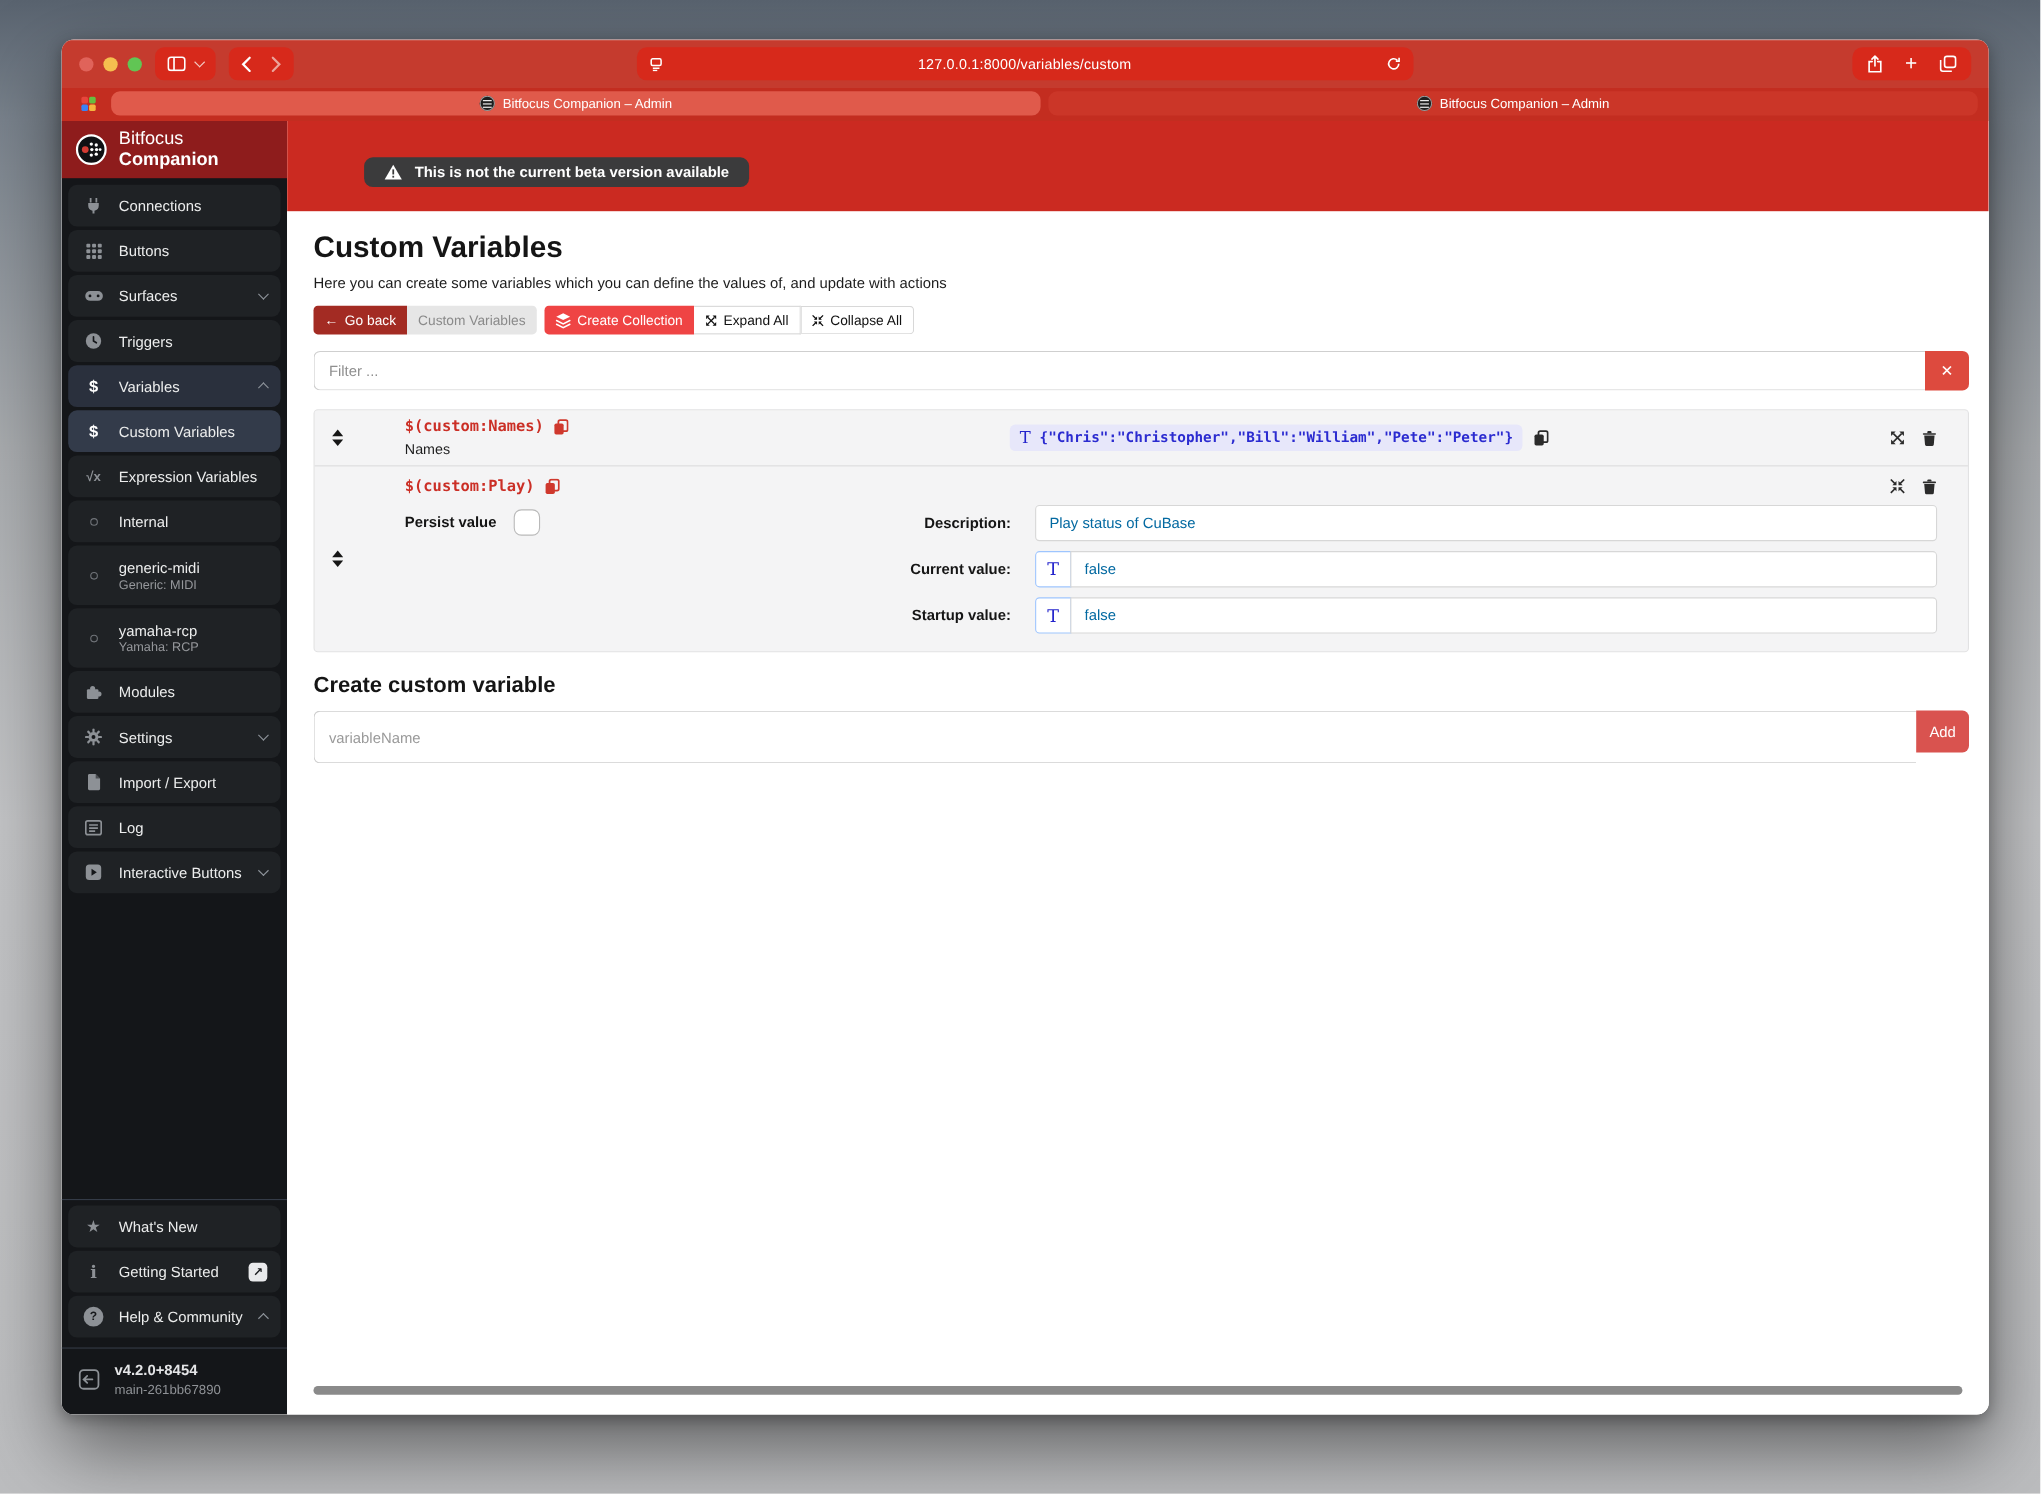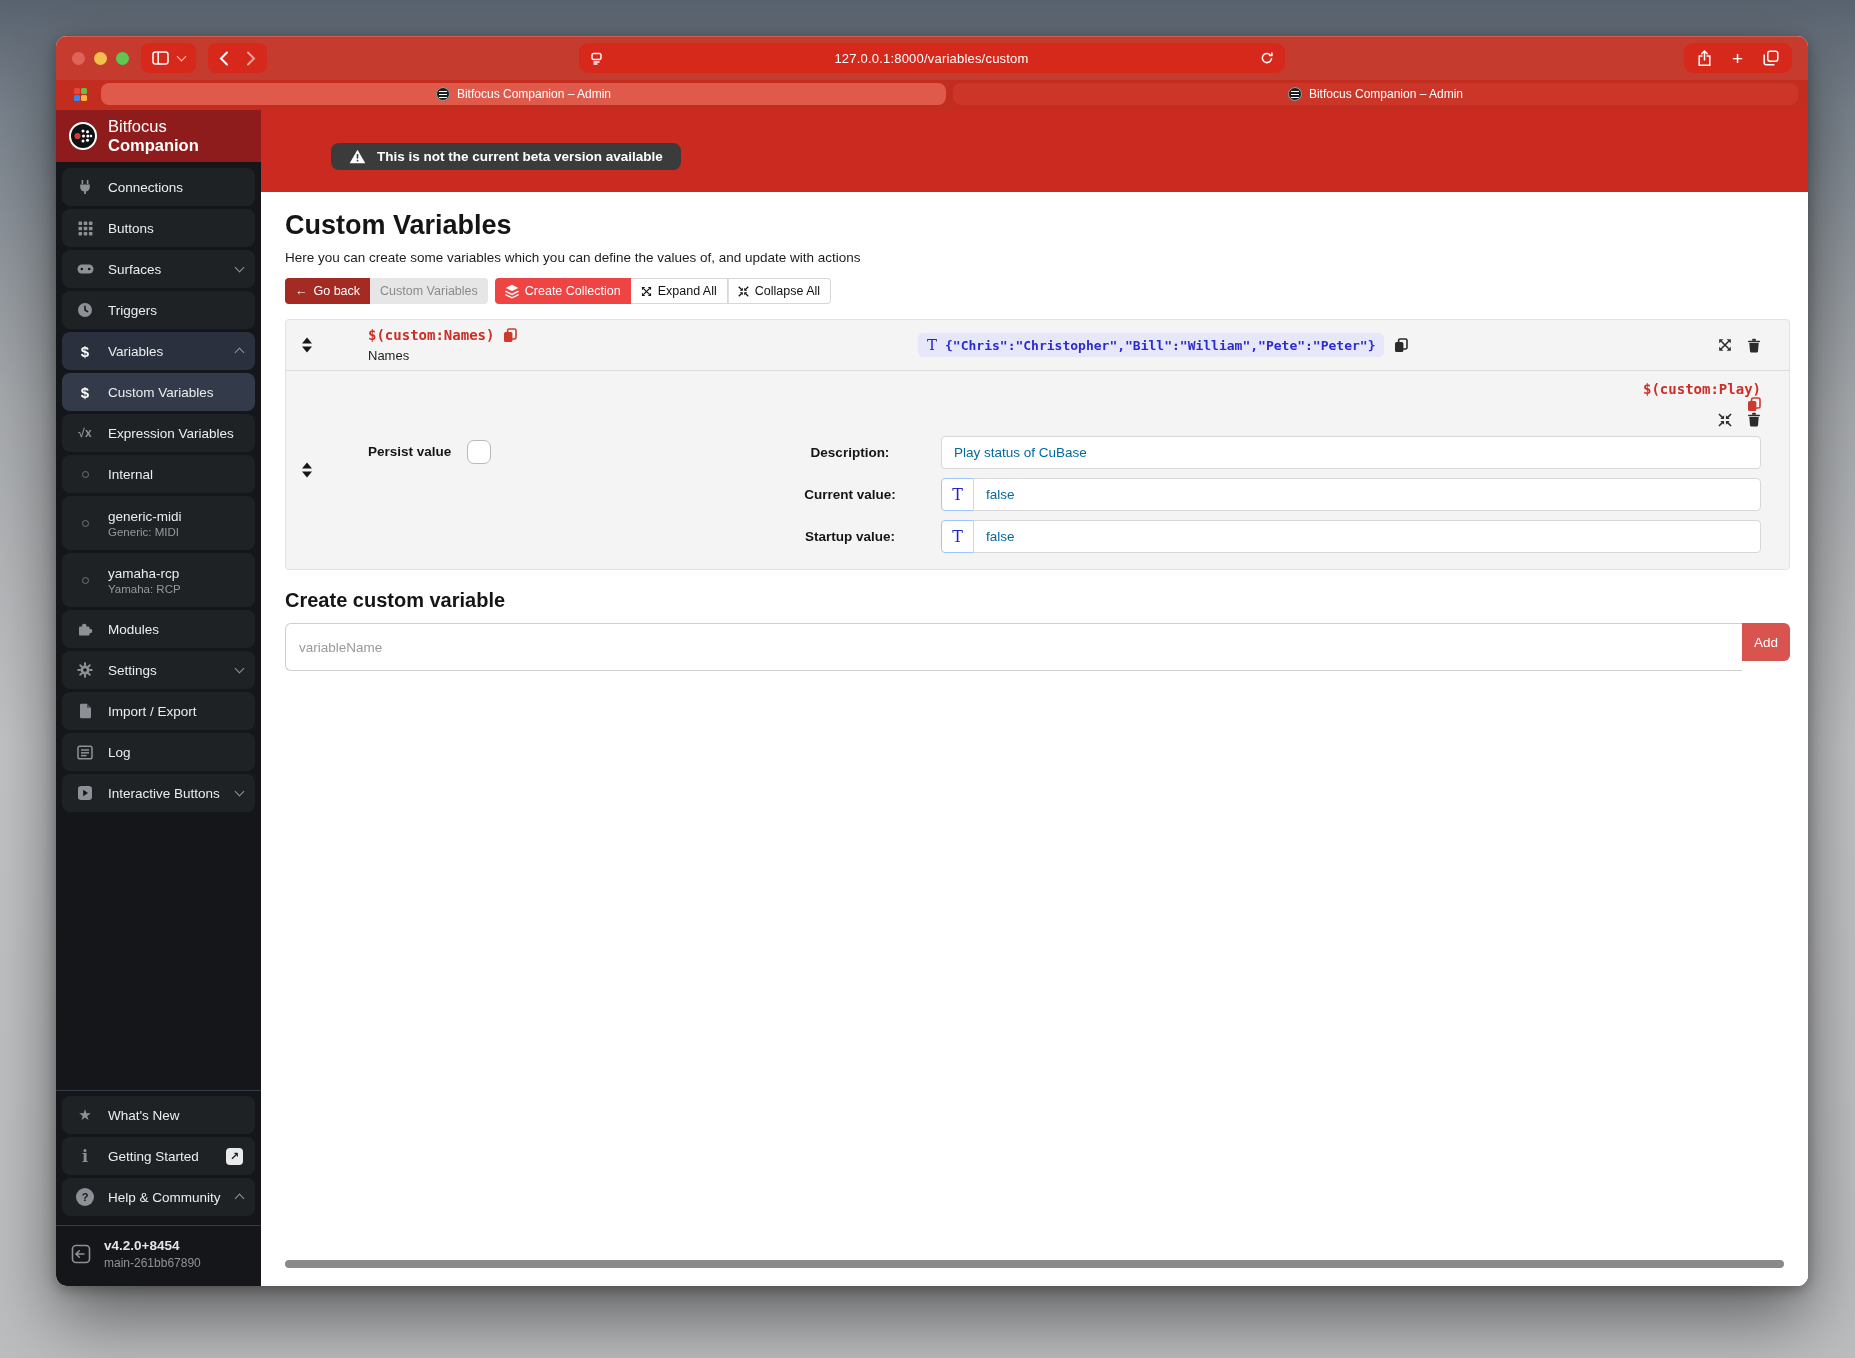--- a/index.html
+++ b/index.html
@@ -117,30 +117,30 @@
   .nameline { display:flex; align-items:center; gap:9px; }
   .vdesc { font-size:13px; color:#1e1e1e; margin-top:5px; }
   .vinfo { flex:0 0 550px; }
   .vvalue { display:flex; align-items:center; gap:10px; }
   .vpill { display:inline-flex; align-items:center; gap:8px; background:#e7e7fa; border-radius:5px;
     padding:3px 9px; }
   .tglyph { font-family:"DejaVu Serif",serif; color:#2424cc; font-size:15px; }
   .vjson { color:#2b2bd0; font-weight:700; font-size:13px; }
   .ricons { margin-left:auto; display:flex; align-items:center; gap:15px; }
   .vrow2 { padding:10px 28px 16px 82px; }
-  .r2top { display:flex; align-items:flex-end;flex-direction:column; }
+  .r2top { display:flex; align-items:center; }
   .r2body { display:flex; margin-top:9px; }
   .r2left { flex:1; padding-top:4px; display:flex; align-items:flex-start; gap:16px; }
   .plabel { font-size:13.5px; font-weight:700; color:#151515; padding-top:4px; }
   .checkbox { width:24px; height:24px; background:#fff; border:1px solid #b9b9b9; border-radius:7px;
     cursor:pointer; }
   .r2fields { width:980px; }
   .frow { display:flex; align-items:center; margin-bottom:9px; }
   .frow:last-child { margin-bottom:0; }
-  .flabel { width:138px; text-align:center; margin-right:22px; font-size:13.5px; font-weight:700; color:#151515; }
+  .flabel { width:138px; text-align:right; margin-right:22px; font-size:13.5px; font-weight:700; color:#151515; }
   .tbtn { width:33px; height:33px; flex:0 0 33px; background:#fff; border:1px solid #9ec5fe;
     border-radius:4px 0 0 4px; display:flex; align-items:center; justify-content:center;
     font-family:"DejaVu Serif",serif; font-size:16px; color:#2424cc; cursor:pointer; }
   .finput { flex:1; height:33px; border:1px solid #d7d7d7; border-radius:4px; padding:0 12px;
     font-size:13.5px; color:#0369a1; outline:none; background:#fff; font-family:inherit; }
   .finput.joined { border-radius:0 4px 4px 0; margin-left:-1px; }
 
   h3.createh { font-size:20px; font-weight:700; color:#151515; margin:2px 0 11px; }
   .createrow { display:flex; }
   .createrow input { flex:1; height:48px; border:1px solid #cfcfcf; border-right:none;
@@ -520,20 +520,26 @@
                       <path d="M6.8 6.8H10L6.8 10z"></path>
                       <path d="M5.2 6.8V10L2 6.8z"></path>
                     </g>
                     <path d="M.8.8 4.4 4.4M11.2.8 7.6 4.4M11.2 11.2 7.6 7.6M.8 11.2 4.4 7.6" stroke="#111" stroke-width="1.3"></path>
                   </svg>
             </span>
             <span>Collapse All</span>
           </button>
         </div>
 
+        <div class="filterrow">
+          <input type="text" placeholder="Filter ..." style="">
+          <button class="xbtn">
+            <span>✕</span>
+          </button>
+        </div>
 
         <div class="vcard">
 
           <div class="vrow vrow1">
             <span class="drag">
                   <i class="tri-up"></i>
                   <i class="tri-down"></i>
                 </span>
             <div class="vinfo">
               <div class="nameline">

